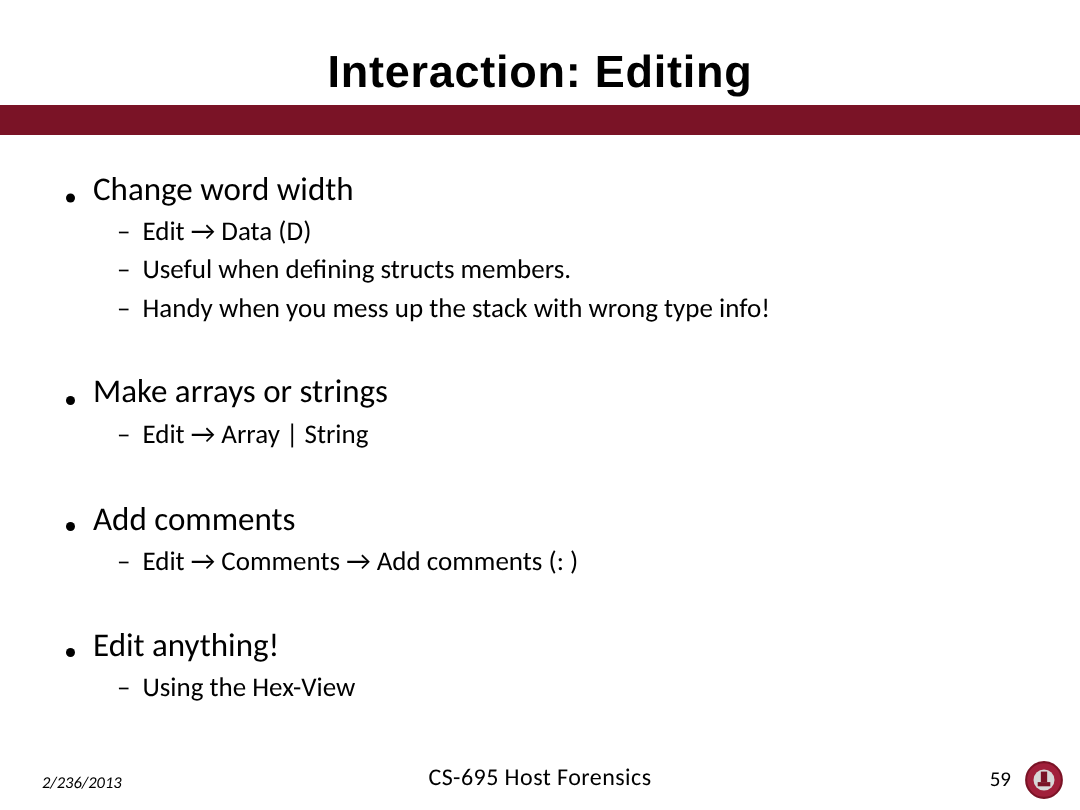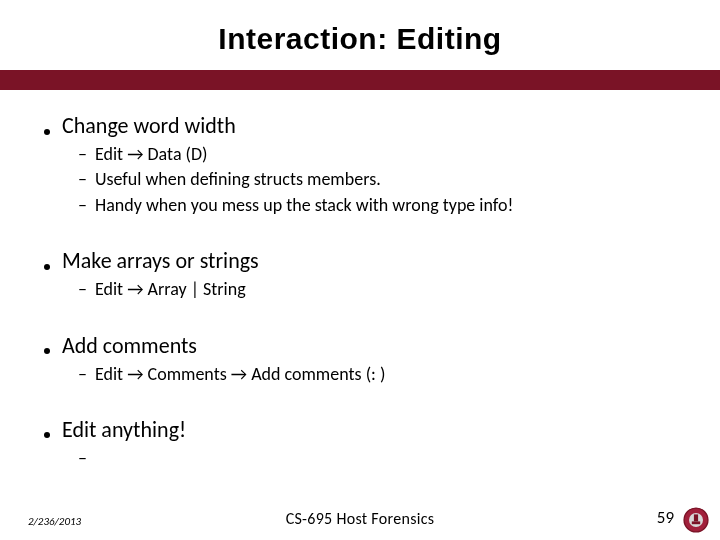--- a/index.html
+++ b/index.html
@@ -1,33 +1,33 @@
 <!DOCTYPE html>
 <html><head>
 <meta charset="utf-8">
 <style>
   * { margin: 0; padding: 0; box-sizing: border-box; }
   html, body { width: 720px; height: 540px; background: #fff; font-family: Calibri, Arial, sans-serif; color: #000; }
-  .slide { width: 720px; height: 540px; position: relative; padding: 8px; }
+  .slide { width: 720px; height: 540px; position: relative; padding: 18px; }
   .title-wrap { width: 100%; text-align: center; padding-top: 14px; }
   .title { font-family: Arial, Helvetica, sans-serif; font-weight: 700; font-size: 30px; letter-spacing: 0.5px; }
   .rule { position: absolute; left: 0; top: 70px; width: 100%; height: 20px; background: #7a1326; }
   .body { position: absolute; left: 44px; top: 100px; width: 640px; }
   .bullet-main { display: flex; align-items: center; margin-top: 12px; }
   .bullet-main .dot { width: 6px; height: 6px; background: #000; border-radius: 50%; margin-top: 12px; margin-right: 12px; flex: 0 0 auto; }
   .bullet-main .text { font-size: 22px; }
   .sublist { margin-left: 34px; margin-top: 4px; }
   .bullet-sub { display: flex; align-items: flex-start; margin-top: 2px; }
   .bullet-sub .dash { font-size: 18px; margin-right: 8px; line-height: 1.3; }
   .bullet-sub .text { font-size: 18px; line-height: 1.3; }
   .gap { height: 18px; }
   .footer { position: absolute; bottom: 12px; left: 0; width: 100%; height: 24px; }
   .footer .date { position: absolute; left: 28px; bottom: 0; font-size: 11px; color: #000; font-style: italic; }
   .footer .center { position: absolute; left: 50%; transform: translateX(-50%); bottom: 0; font-size: 16px; color: #000; letter-spacing: 0.3px; }
-  .footer .page { position: absolute; right: 46px; bottom: 0; font-size: 17px; color: #000; }
+  .footer .page { position: absolute; right: 46px; bottom: 0; font-size: 14px; color: #000; }
   .seal { position: absolute; right: 10px; bottom: 6px; width: 28px; height: 28px; }
   .seal svg { width: 28px; height: 28px; }
 </style>
 </head>
 <body>
 
 <div class="slide">
 
   <div class="title-wrap">
     <div class="title">Interaction: Editing</div>
@@ -84,20 +84,21 @@
 
     <div class="gap"></div>
 
     <div class="bullet-main">
       <span class="dot"></span>
       <span class="text">Edit anything!</span>
     </div>
     <div class="sublist">
       <div class="bullet-sub">
         <span class="dash">–</span>
+        <span class="text">Using the Hex-View</span>
       </div>
     </div>
 
   </div>
 
   <div class="footer">
     <div class="date">2/236/2013</div>
     <div class="center">CS-695 Host Forensics</div>
     <div class="page">59</div>
   </div>

